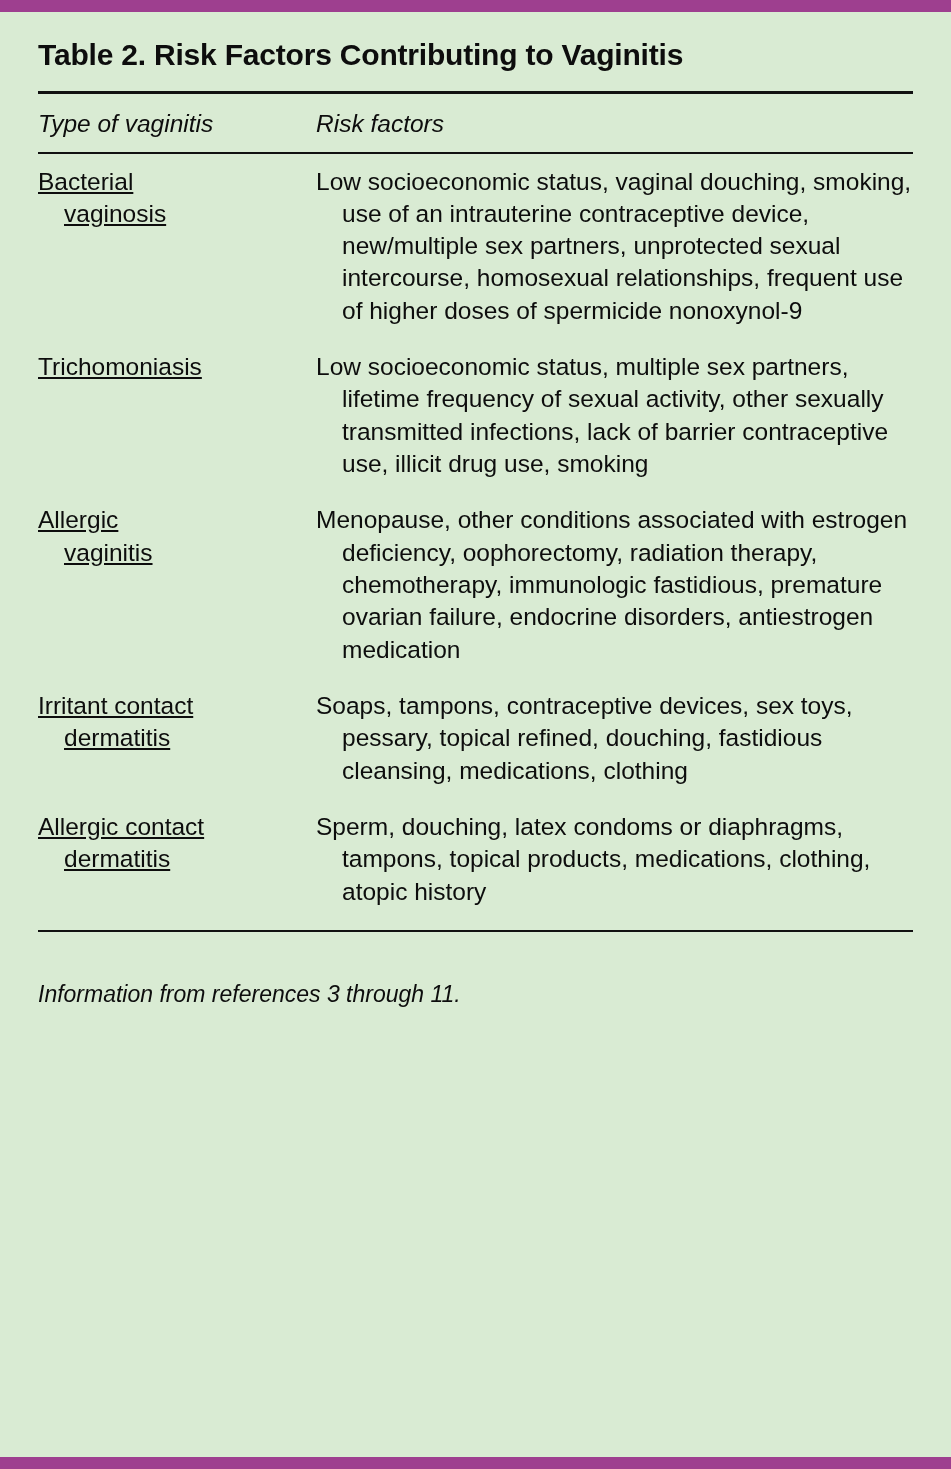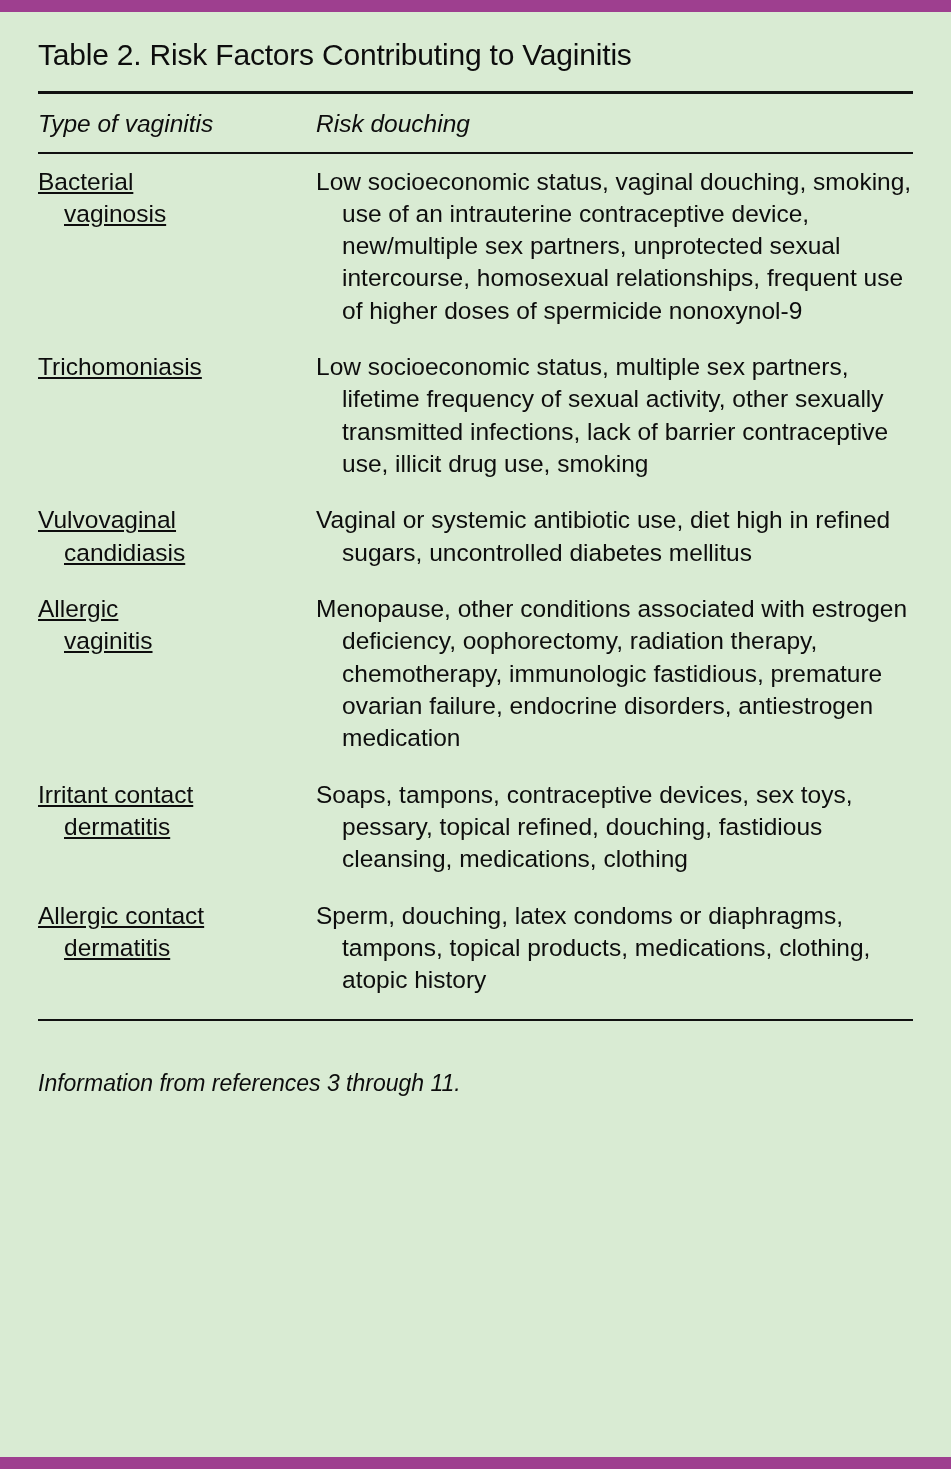--- a/index.html
+++ b/index.html
@@ -17,21 +17,21 @@
     width: 951px;
     height: 1469px;
     box-sizing: border-box;
     background: #d9ebd3;
     border-top: 12px solid #9e3f8f;
     border-bottom: 12px solid #9e3f8f;
     padding: 0 38px;
   }
   .table-title {
     font-size: 30px;
-    font-weight: normal;
+    font-weight: bold;
     color: #0d0d0d;
     letter-spacing: -0.2px;
     padding: 26px 0 18px 0;
     line-height: 1.15;
   }
   .rule-heavy {
     border-top: 3px solid #111111;
     height: 0;
     margin: 0;
   }
@@ -90,21 +90,21 @@
   <div class="rule-heavy"></div>
 
   <table class="risk-table">
     <colgroup>
       <col class="col-type">
       <col class="col-risk">
     </colgroup>
     <thead>
       <tr>
         <th class="col-head">Type of vaginitis</th>
-        <th class="col-head">Risk douching</th>
+        <th class="col-head">Risk factors</th>
       </tr>
     </thead>
   </table>
 
   <div class="rule-light"></div>
 
   <table class="risk-table">
     <colgroup>
       <col class="col-type">
       <col class="col-risk">
@@ -118,29 +118,20 @@
         <td class="cell">
           <div class="hang">Low socioeconomic status, vaginal douching, smoking, use of an intrauterine contraceptive device, new/multiple sex partners, unprotected sexual intercourse, homosexual relationships, frequent use of higher doses of spermicide nonoxynol-9</div>
         </td>
       </tr>
       <tr>
         <td class="cell cell-type">
           <div class="hang">Trichomoniasis</div>
         </td>
         <td class="cell">
           <div class="hang">Low socioeconomic status, multiple sex partners, lifetime frequency of sexual activity, other sexually transmitted infections, lack of barrier contraceptive use, illicit drug use, smoking</div>
-        </td>
-      </tr>
-      <tr>
-        <td class="cell cell-type">
-          <div class="hang">Vulvovaginal
-candidiasis</div>
-        </td>
-        <td class="cell">
-          <div class="hang">Vaginal or systemic antibiotic use, diet high in refined sugars, uncontrolled diabetes mellitus</div>
         </td>
       </tr>
       <tr>
         <td class="cell cell-type">
           <div class="hang">Allergic
 vaginitis</div>
         </td>
         <td class="cell">
           <div class="hang">Menopause, other conditions associated with estrogen deficiency, oophorectomy, radiation therapy, chemotherapy, immunologic fastidious, premature ovarian failure, endocrine disorders, antiestrogen medication</div>
         </td>

